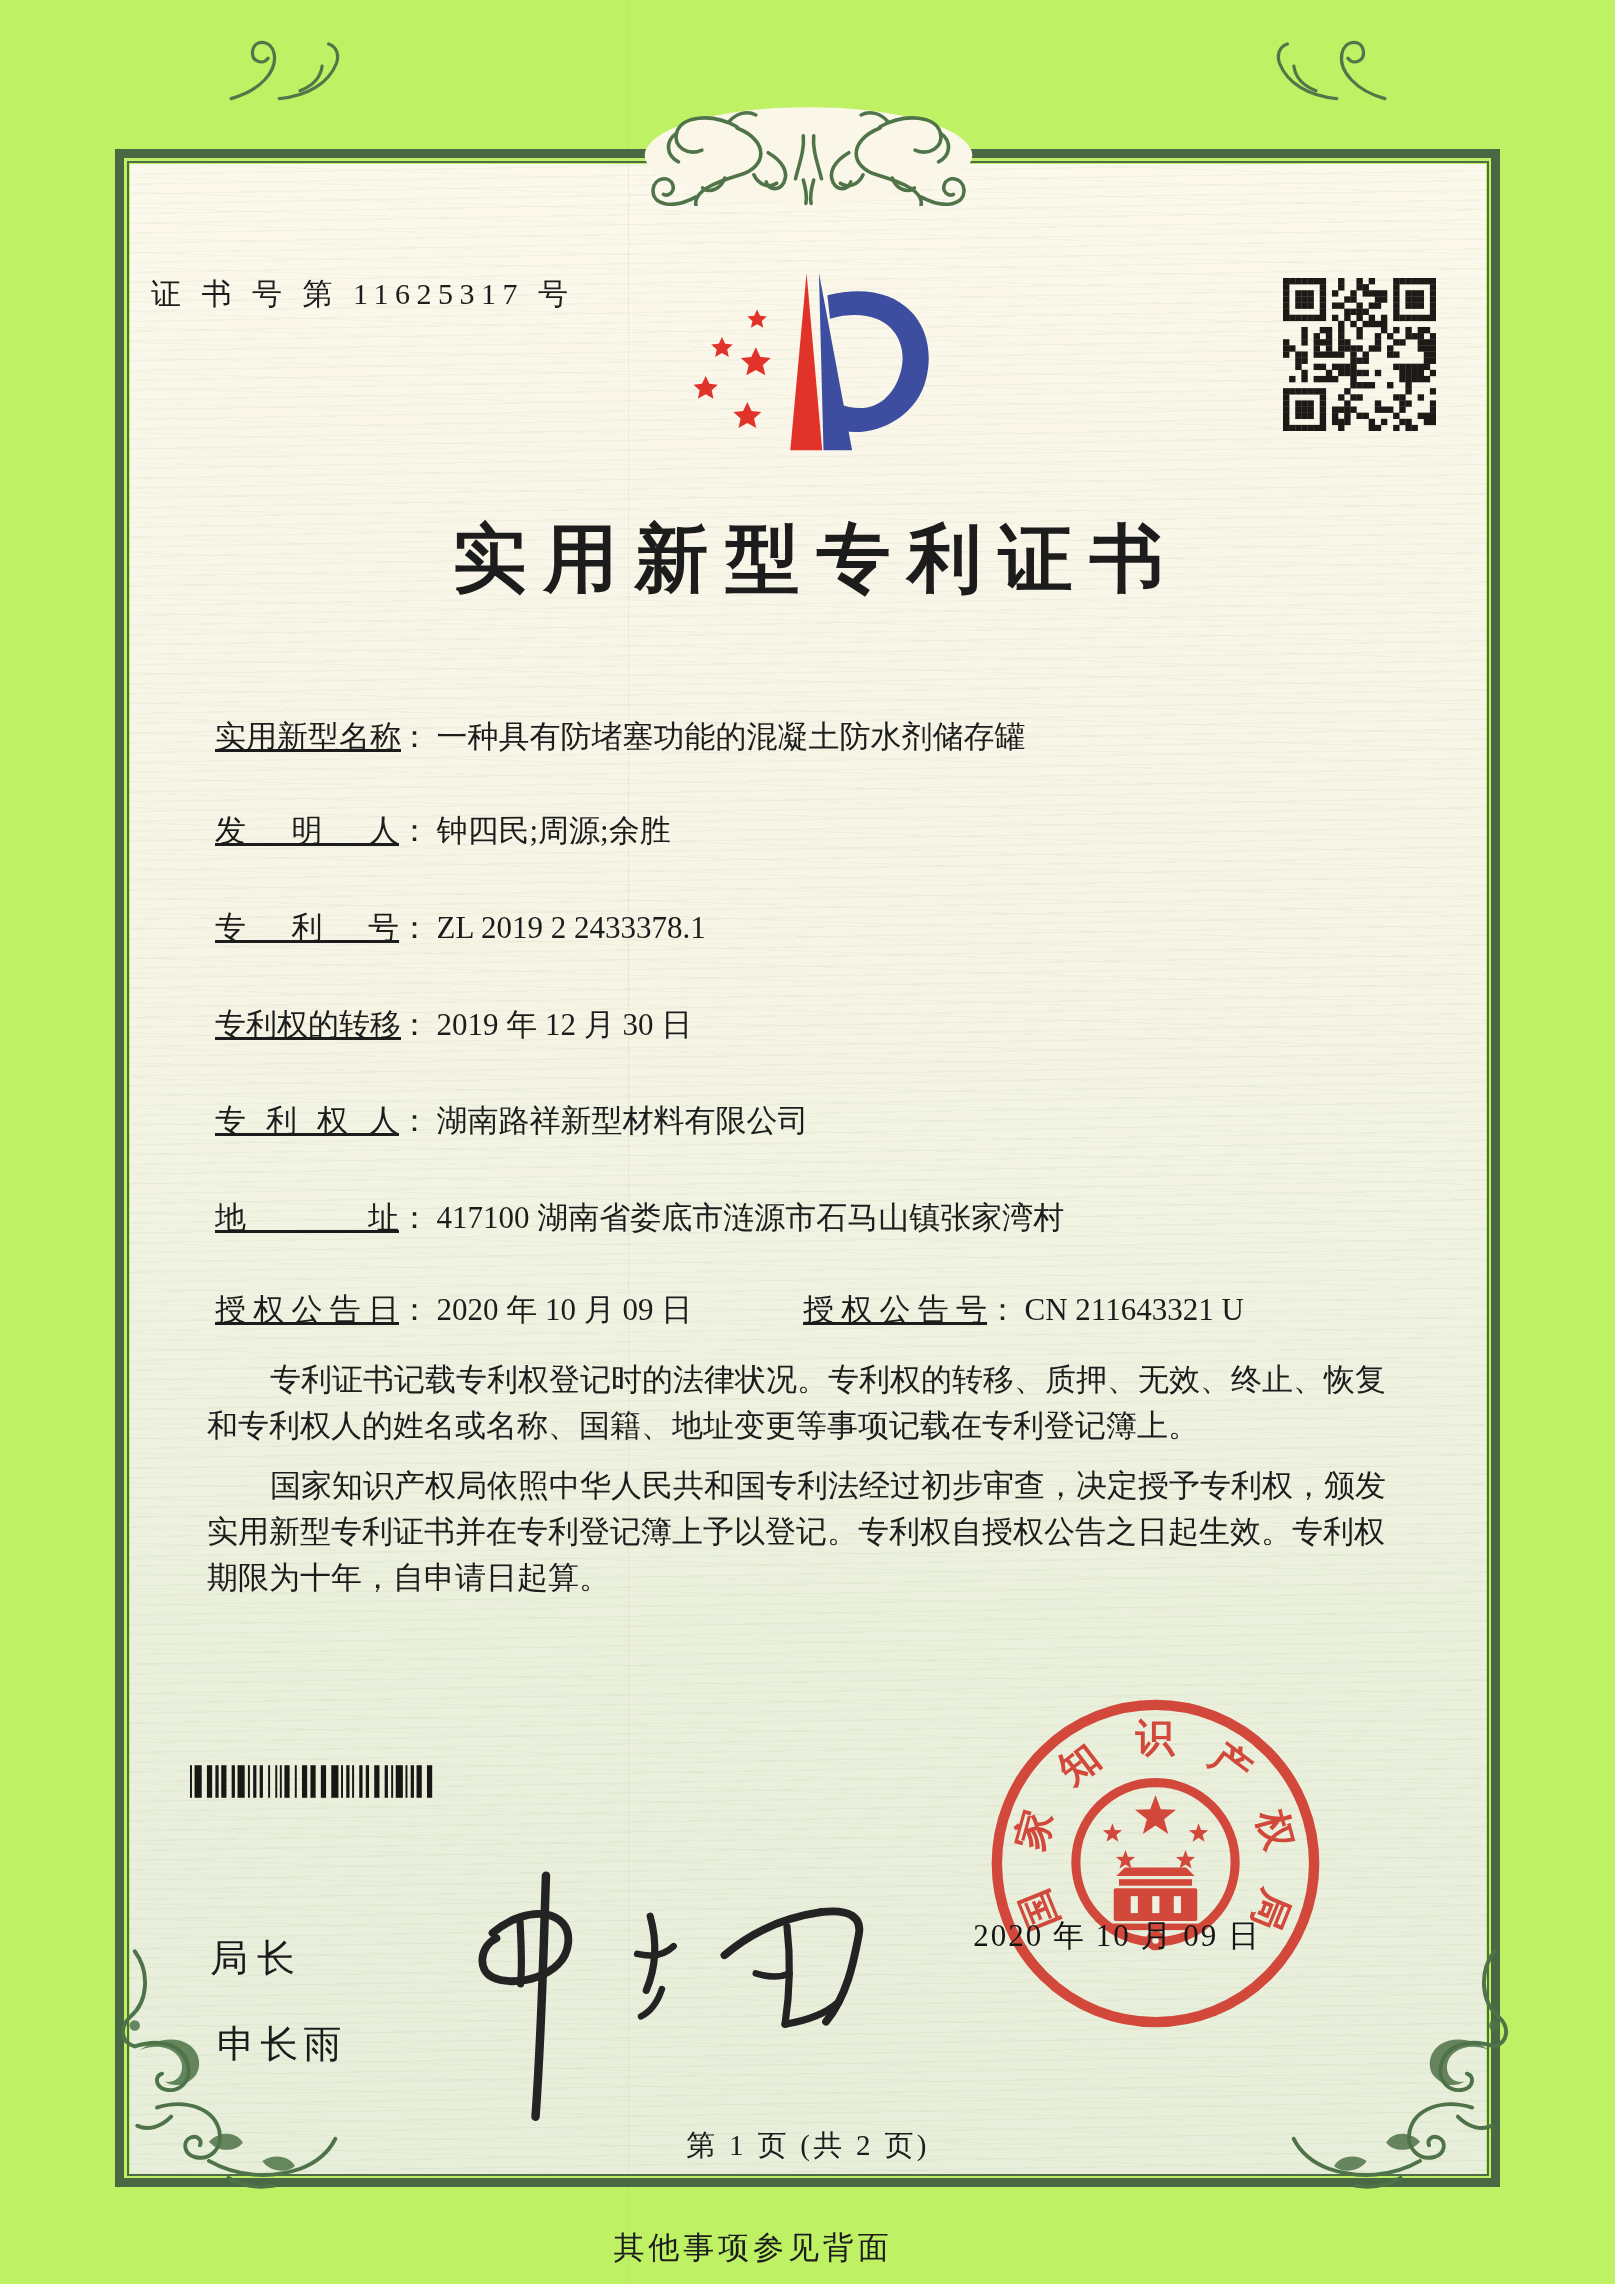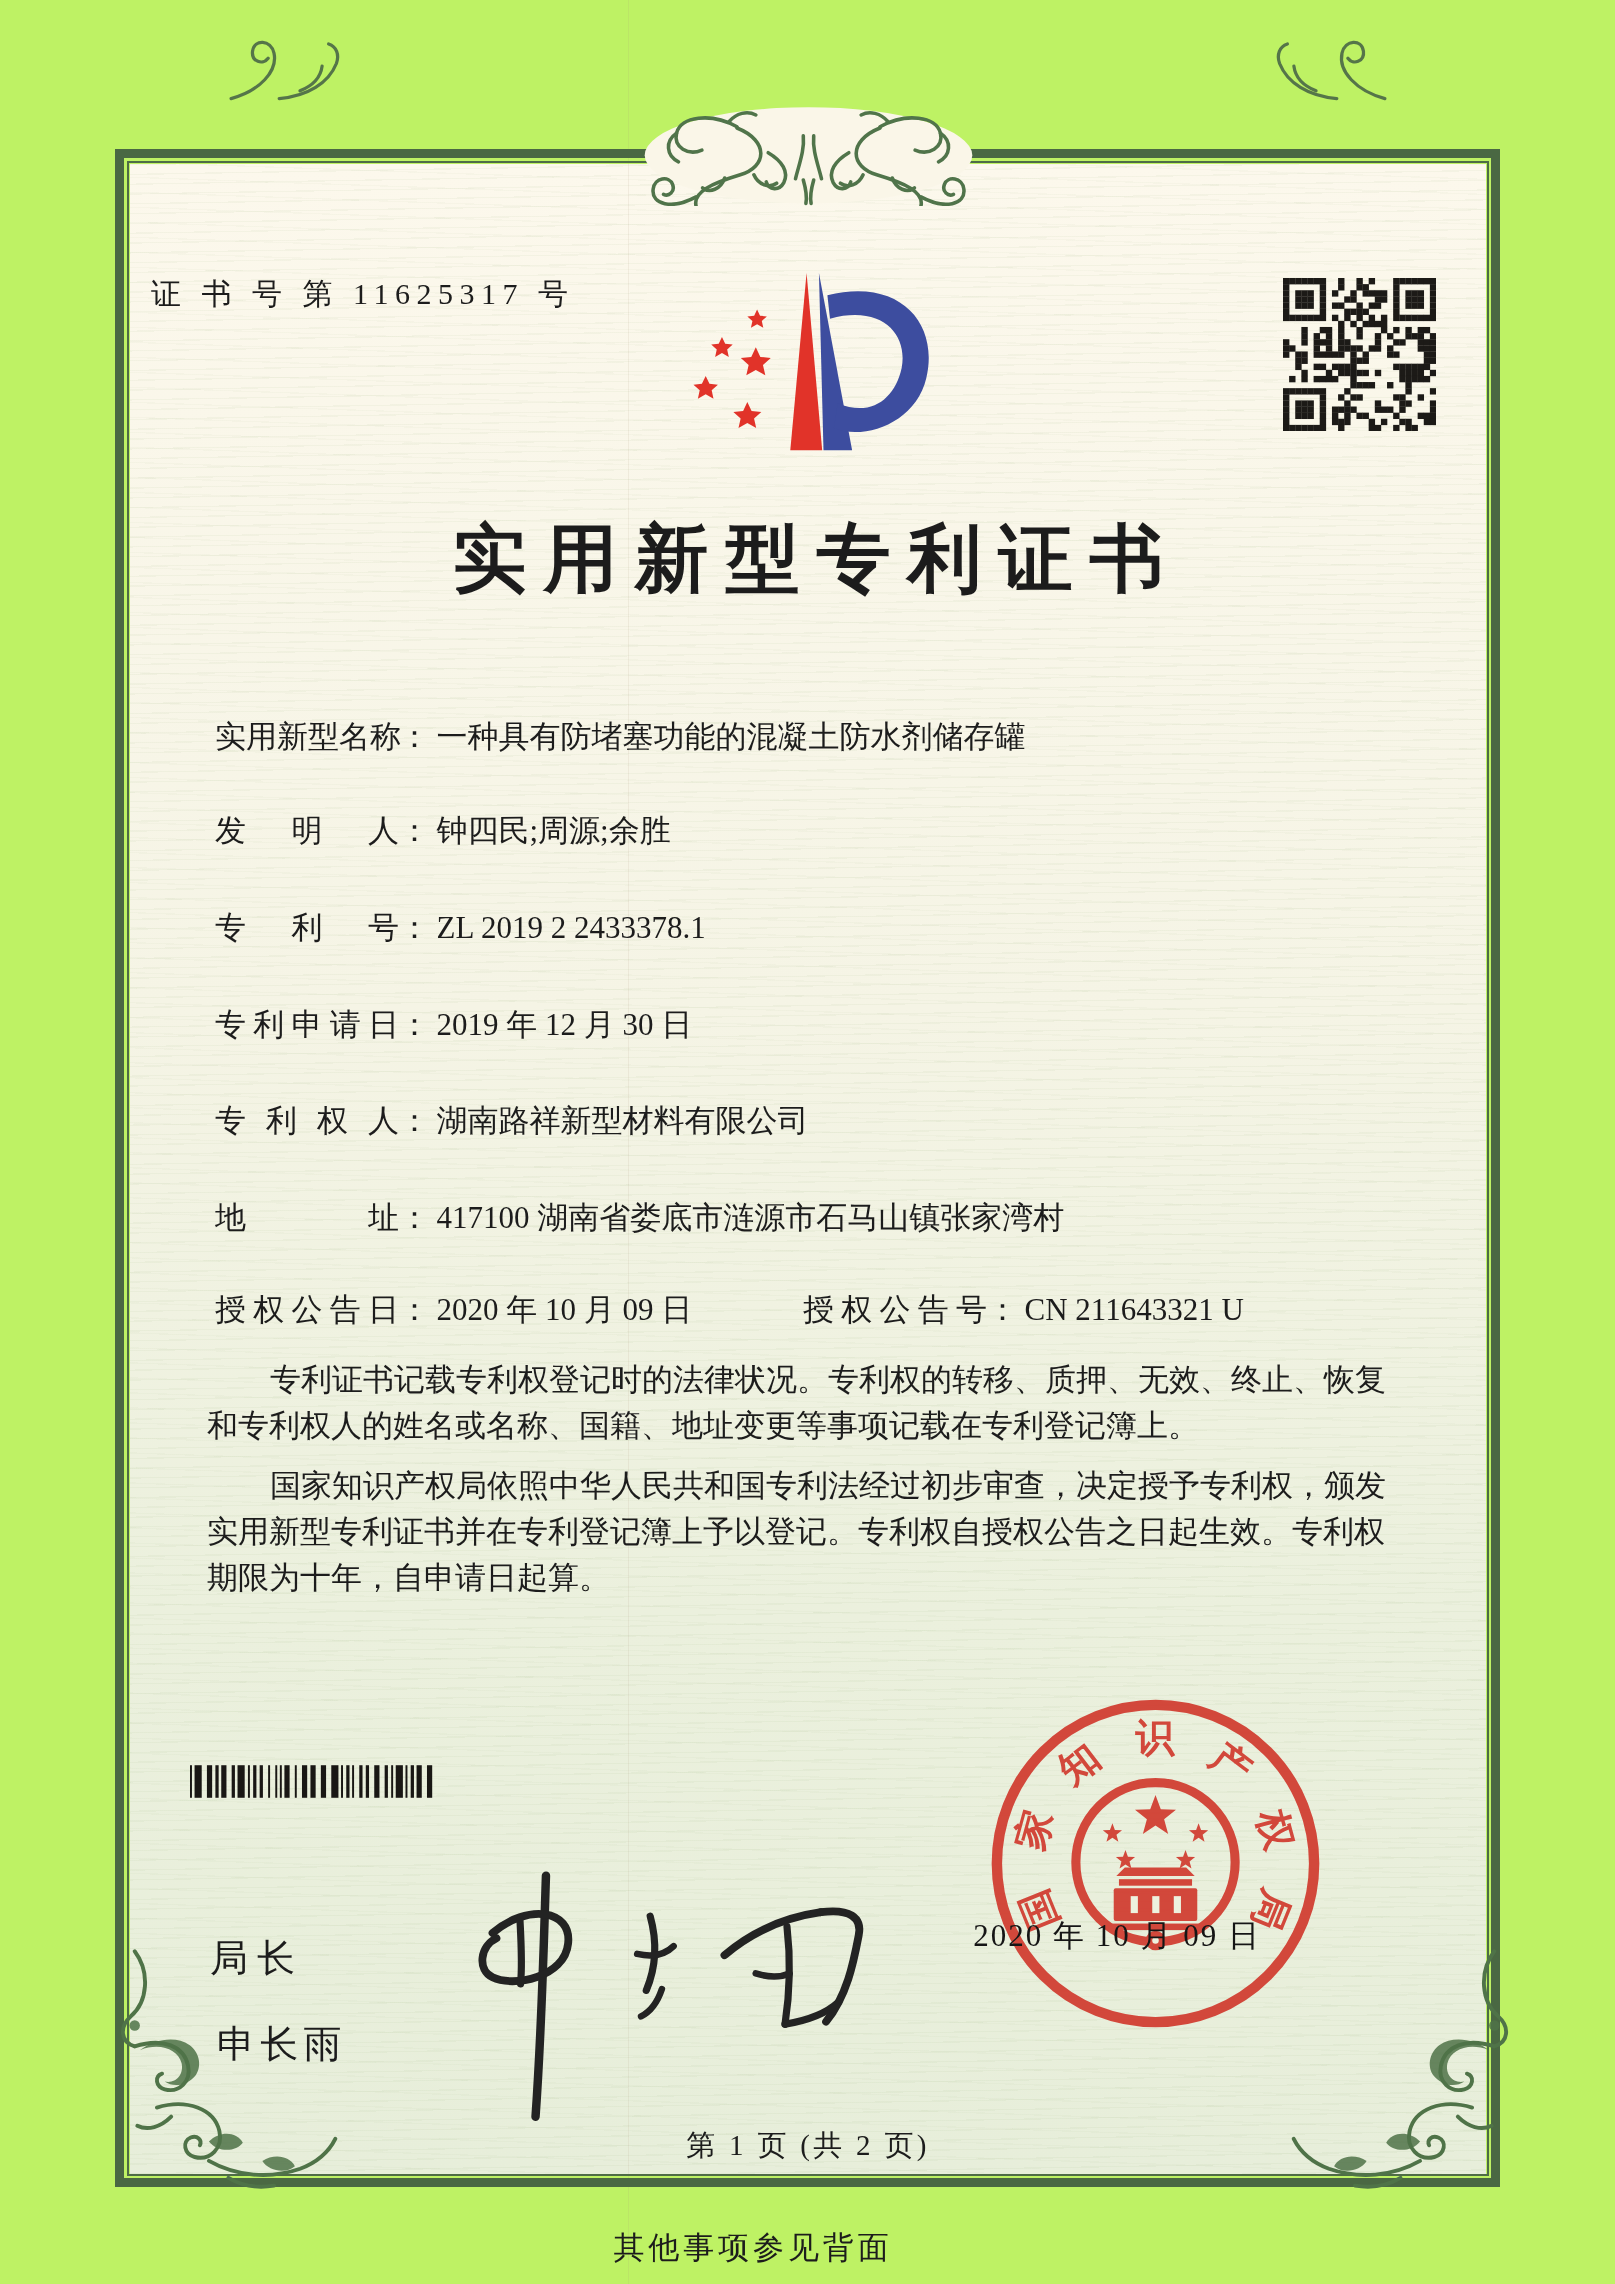--- a/index.html
+++ b/index.html
@@ -14,21 +14,21 @@
             background:
               repeating-linear-gradient(179deg, rgba(140,170,110,0.07) 0 1.3px, rgba(0,0,0,0) 1.3px 9.8px),
               repeating-linear-gradient(2deg, rgba(150,175,120,0.05) 0 1.3px, rgba(0,0,0,0) 1.3px 15px),
               linear-gradient(180deg,#fcf8ec 0%,#f5f4e5 42%,#ebf0dd 72%,#e7eeda 100%);}
   .crease{position:absolute;left:628px;top:0;width:1.3px;height:2284px;background:rgba(170,150,120,0.12);}
   
   .certno{position:absolute;left:151px;top:274px;font-size:30px;letter-spacing:6.5px;white-space:nowrap;}
   .title{position:absolute;left:0;top:510px;width:1616px;text-align:center;font-size:74px;
          font-weight:bold;letter-spacing:17px;padding-left:17px;box-sizing:border-box;white-space:nowrap;font-family:Liberation Mono, monospace;}
   .field-row{position:absolute;left:215px;font-size:31px;white-space:nowrap;}
-  .flabel{display:inline-block;width:184px;text-align:justify;text-align-last:justify;vertical-align:bottom;}
+  .flabel{display:inline-block;width:184px;text-align:justify;text-align-last:justify;vertical-align:bottom;text-decoration:underline;}
   .fcolon{display:inline-block;}
   .fvalue{display:inline-block;margin-left:6.5px;}
   .grant2{position:absolute;left:588px;top:0;white-space:nowrap;}
   .paras{position:absolute;left:207px;top:1357px;width:1205px;font-size:31px;line-height:46px;}
   .paras p{margin:0;text-indent:63px;}
   .paras p + p{margin-top:14.3px;}
   .director-title{position:absolute;left:210px;top:1933px;font-size:38px;letter-spacing:9px;white-space:nowrap;}
   .director-name{position:absolute;left:217px;top:2019px;font-size:38px;letter-spacing:5.2px;white-space:nowrap;}
   .page-footer{position:absolute;left:50%;transform:translateX(-50%);top:2126px;font-size:29px;letter-spacing:3.3px;white-space:nowrap;}
   .back-note{position:absolute;left:753px;transform:translateX(-50%);top:2227px;font-size:31px;letter-spacing:3.9px;white-space:nowrap;}
@@ -472,21 +472,21 @@
   <div class="field-row" style="top:716px">
     <span class="flabel">实用新型名称</span><span class="fcolon">：</span><span class="fvalue">一种具有防堵塞功能的混凝土防水剂储存罐</span>
   </div>
   <div class="field-row" style="top:810px">
     <span class="flabel">发明人</span><span class="fcolon">：</span><span class="fvalue">钟四民;周源;余胜</span>
   </div>
   <div class="field-row" style="top:907px">
     <span class="flabel">专利号</span><span class="fcolon">：</span><span class="fvalue">ZL 2019 2 2433378.1</span>
   </div>
   <div class="field-row" style="top:1004px">
-    <span class="flabel">专利申请日</span><span class="fcolon">：</span><span class="fvalue">2019 年 12 月 30 日</span>
+    <span class="flabel">专利权的转移</span><span class="fcolon">：</span><span class="fvalue">2019 年 12 月 30 日</span>
   </div>
   <div class="field-row" style="top:1100px">
     <span class="flabel">专利权人</span><span class="fcolon">：</span><span class="fvalue">湖南路祥新型材料有限公司</span>
   </div>
   <div class="field-row" style="top:1197px">
     <span class="flabel">地址</span><span class="fcolon">：</span><span class="fvalue">417100 湖南省娄底市涟源市石马山镇张家湾村</span>
   </div>
   <div class="field-row" style="top:1289px">
     <span class="flabel">授权公告日</span><span class="fcolon">：</span><span class="fvalue">2020 年 10 月 09 日</span>
     <span class="grant2">

